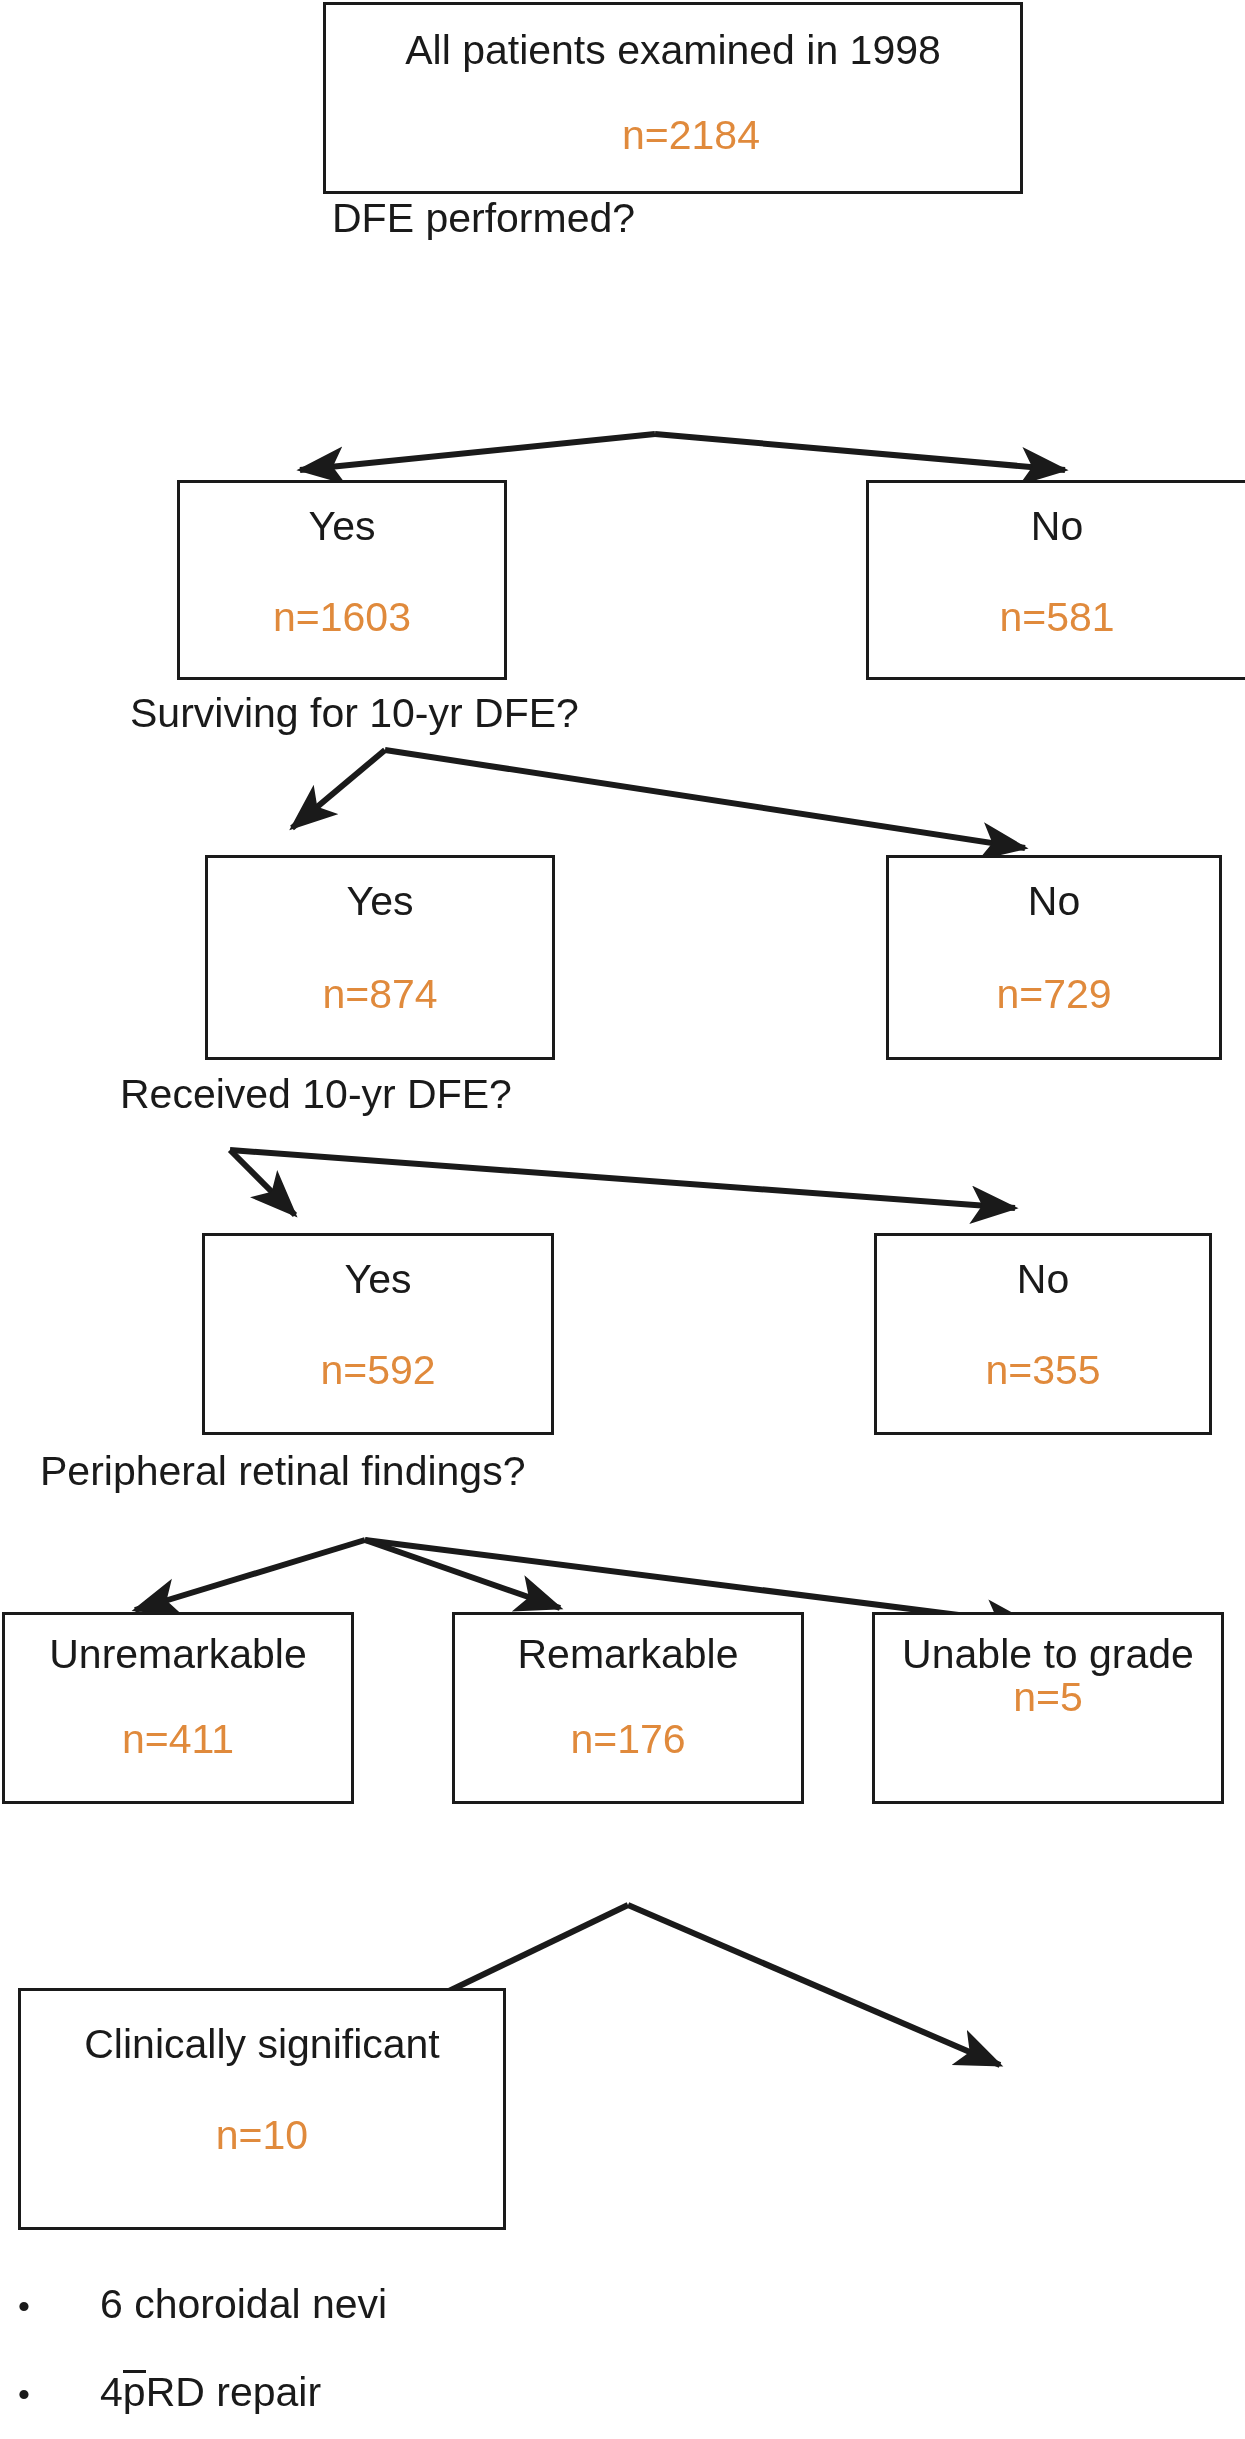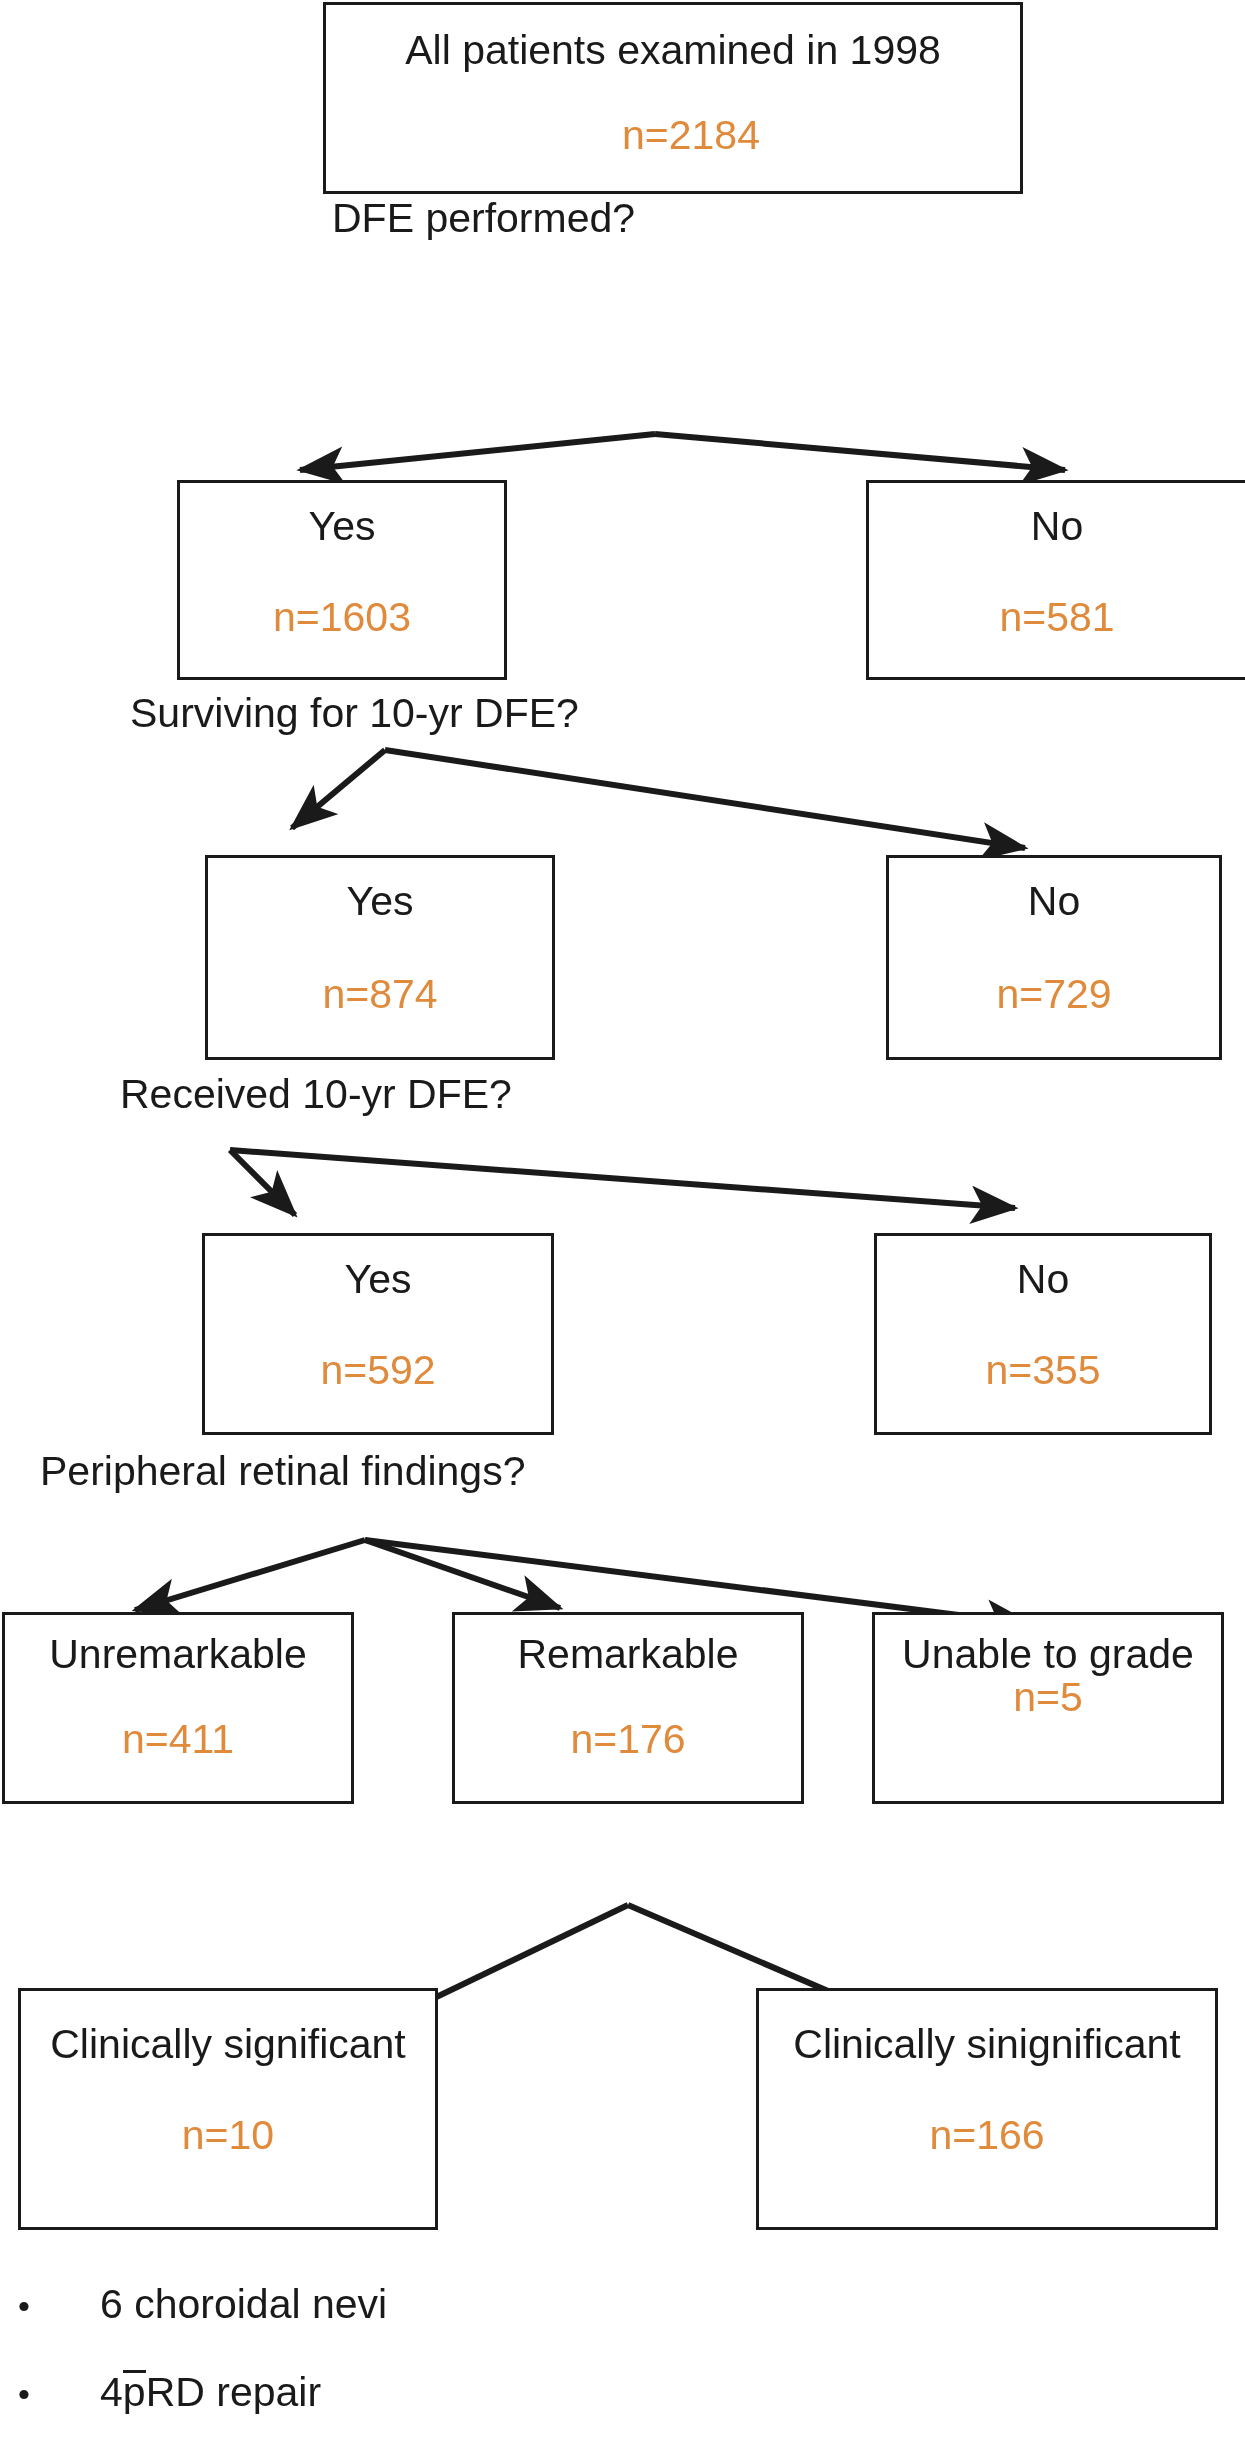--- a/index.html
+++ b/index.html
@@ -164,29 +164,25 @@
   <div class="node" style="left:452px; top:1612px; width:352px; height:192px; padding-top:18px;">
     <div class="label">Remarkable</div>
     <div class="count" style="margin-top:42px;">n=176</div>
   </div>
 
   <div class="node" style="left:872px; top:1612px; width:352px; height:192px; padding-top:18px;">
     <div class="label">Unable to grade</div>
     <div class="count" style="">n=5</div>
   </div>
 
-  <div class="node" style="left:18px; top:1988px; width:420px; height:242px; padding-top:32px;">
+  <div class="node" style="left:18px; top:1988px; width:488px; height:242px; padding-top:32px;">
     <div class="label">Clinically significant</div>
     <div class="count" style="margin-top:48px;">n=10</div>
   </div>
 
-  <div class="node" style="left:756px; top:1988px; width:462px; height:242px; padding-top:32px;">
-    <div class="label">Clinically sinignificant</div>
-    <div class="count" style="margin-top:48px;">n=166</div>
-  </div>
 
   <div class="footnote" style="left:18px; top:2283px;">
     <span class="bullet">•</span>
     <span style="margin-left:48px;">6 choroidal nevi</span>
   </div>
 
   <div class="footnote" style="left:18px; top:2370px;">
     <span class="bullet">•</span>
     <span style="margin-left:48px;">4 </span>
     <span class="overbar">p</span>

